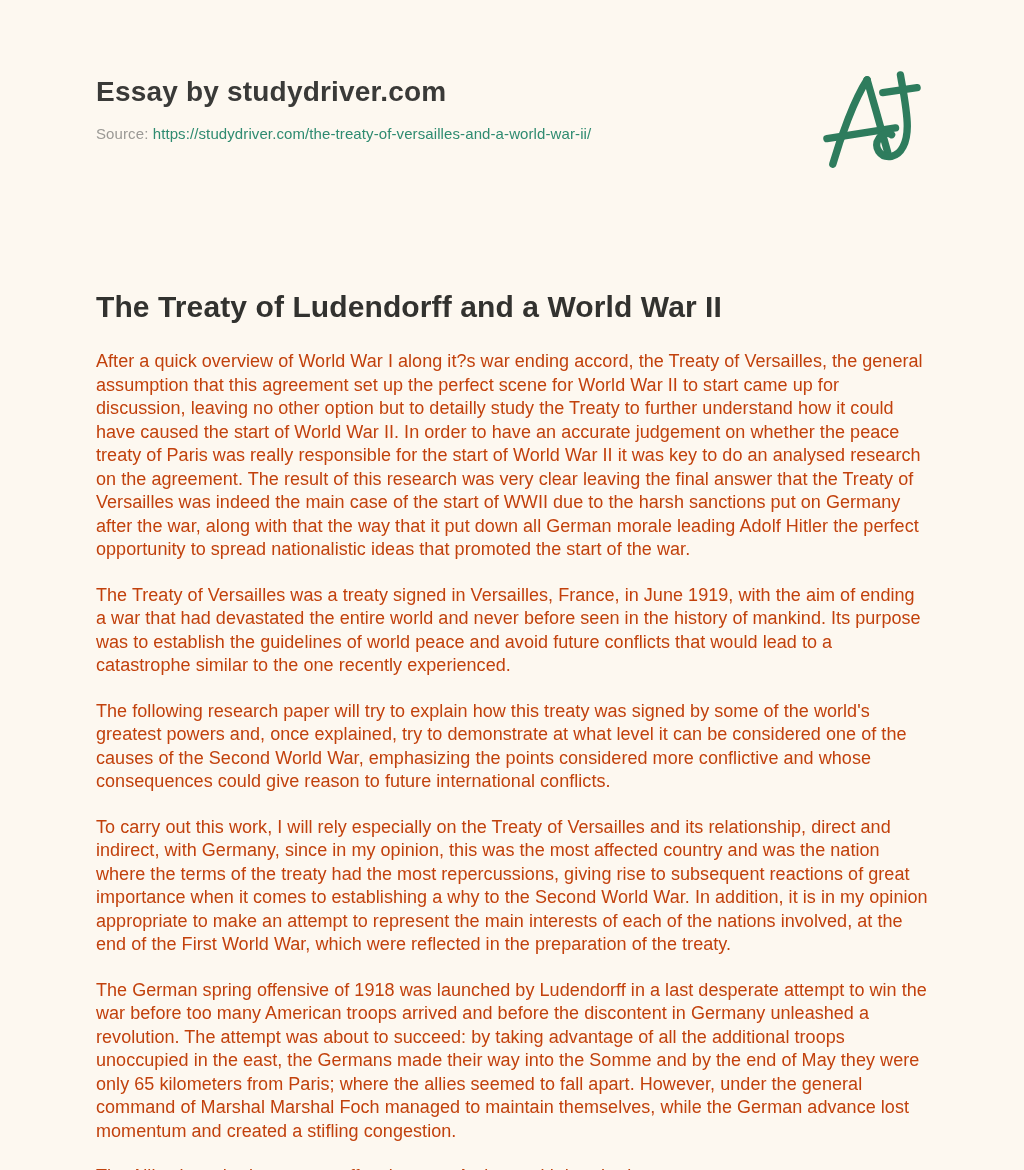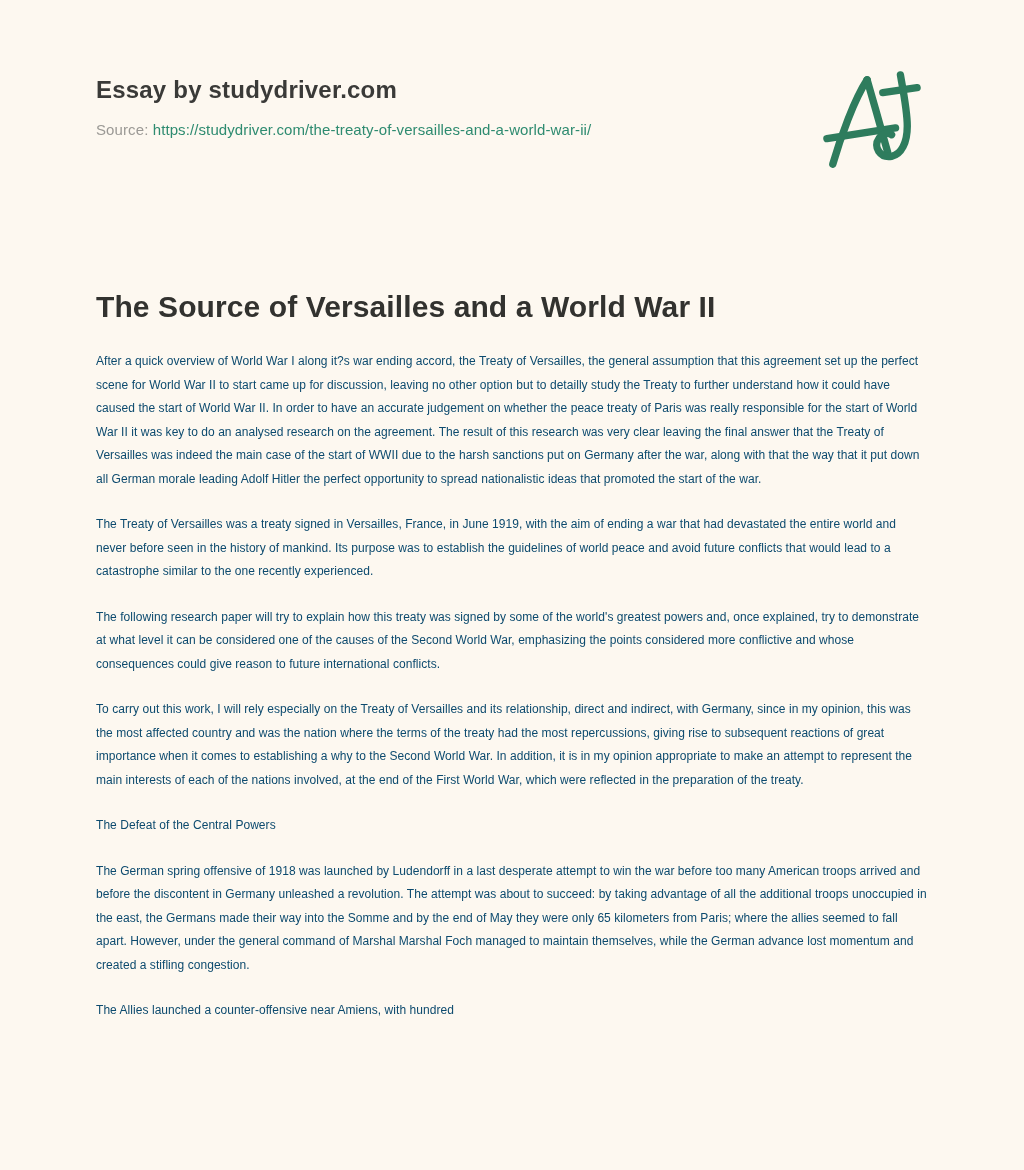--- a/index.html
+++ b/index.html
@@ -20,21 +20,21 @@
     width: 1024px;
     height: 1170px;
     overflow: hidden;
   }
   .header-row {
     display: flex;
     justify-content: space-between;
     align-items: flex-start;
   }
   .doc-heading {
-    font-size: 24px;
+    font-size: 28px;
     font-weight: 700;
     color: #3A3A38;
     margin: 0 0 17px 0;
     letter-spacing: 0.2px;
   }
   .source-line {
     font-size: 15px;
     color: #9B9995;
     letter-spacing: 0.1px;
     text-align: right;
@@ -49,23 +49,23 @@
     flex: 0 0 auto;
   }
   .essay-title {
     font-size: 30px;
     font-weight: 700;
     color: #32322F;
     margin: 114px 0 0 0;
     letter-spacing: 0.1px;
   }
   .essay-body p {
-    font-size: 12px;
+    font-size: 18px;
     line-height: 23.5px;
-    color: #0c4a6e;
+    color: #c2410c;
     margin: 22px 0 0 0;
     letter-spacing: 0.05px;
   }
   .essay-body p:first-child {
     margin-top: 26px;
   }
 </style>
 </head>
 <body>
 
@@ -89,25 +89,24 @@
 
         <path d="M 4,68 L 74,57"></path>
 
         <path d="M 61,21 L 96,16"></path>
 
         <path d="M 79,3 C 82,20 86,40 86,55 C 86,72 80,84 70,86 C 58,88 51,76 57,68 C 60,63 66,61 70,64"></path>
       </svg>
     </div>
   </div>
 
-  <h2 class="essay-title">The Source of Versailles and a World War II</h2>
+  <h2 class="essay-title">The Treaty of Ludendorff and a World War II</h2>
 
   <div class="essay-body">
       <p>After a quick overview of World War I along it?s war ending accord, the Treaty of Versailles, the general assumption that this agreement set up the perfect scene for World War II to start came up for discussion, leaving no other option but to detailly study the Treaty to further understand how it could have caused the start of World War II. In order to have an accurate judgement on whether the peace treaty of Paris was really responsible for the start of World War II it was key to do an analysed research on the agreement. The result of this research was very clear leaving the final answer that the Treaty of Versailles was indeed the main case of the start of WWII due to the harsh sanctions put on Germany after the war, along with that the way that it put down all German morale leading Adolf Hitler the perfect opportunity to spread nationalistic ideas that promoted the start of the war.</p>
       <p>The Treaty of Versailles was a treaty signed in Versailles, France, in June 1919, with the aim of ending a war that had devastated the entire world and never before seen in the history of mankind. Its purpose was to establish the guidelines of world peace and avoid future conflicts that would lead to a catastrophe similar to the one recently experienced.</p>
       <p>The following research paper will try to explain how this treaty was signed by some of the world's greatest powers and, once explained, try to demonstrate at what level it can be considered one of the causes of the Second World War, emphasizing the points considered more conflictive and whose consequences could give reason to future international conflicts.</p>
       <p>To carry out this work, I will rely especially on the Treaty of Versailles and its relationship, direct and indirect, with Germany, since in my opinion, this was the most affected country and was the nation where the terms of the treaty had the most repercussions, giving rise to subsequent reactions of great importance when it comes to establishing a why to the Second World War. In addition, it is in my opinion appropriate to make an attempt to represent the main interests of each of the nations involved, at the end of the First World War, which were reflected in the preparation of the treaty.</p>
-      <p>The Defeat of the Central Powers</p>
       <p>The German spring offensive of 1918 was launched by Ludendorff in a last desperate attempt to win the war before too many American troops arrived and before the discontent in Germany unleashed a revolution. The attempt was about to succeed: by taking advantage of all the additional troops unoccupied in the east, the Germans made their way into the Somme and by the end of May they were only 65 kilometers from Paris; where the allies seemed to fall apart. However, under the general command of Marshal Marshal Foch managed to maintain themselves, while the German advance lost momentum and created a stifling congestion.</p>
       <p>The Allies launched a counter-offensive near Amiens, with hundred</p>
     </div>
 
 </div>
 
 </body></html>

